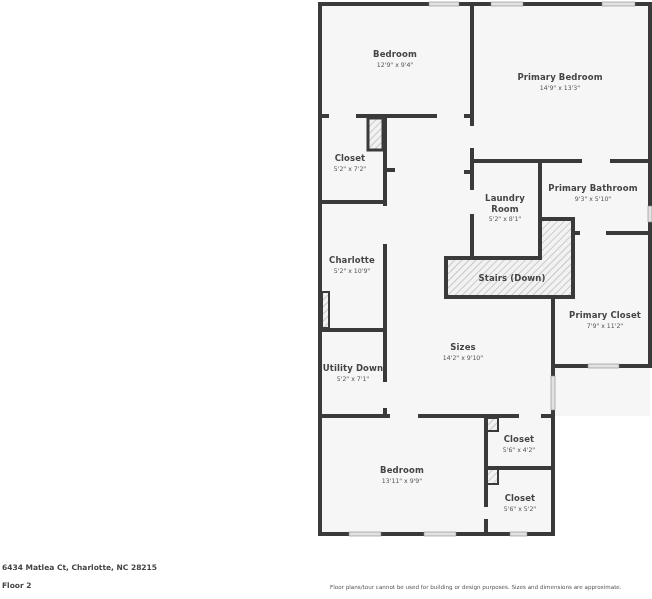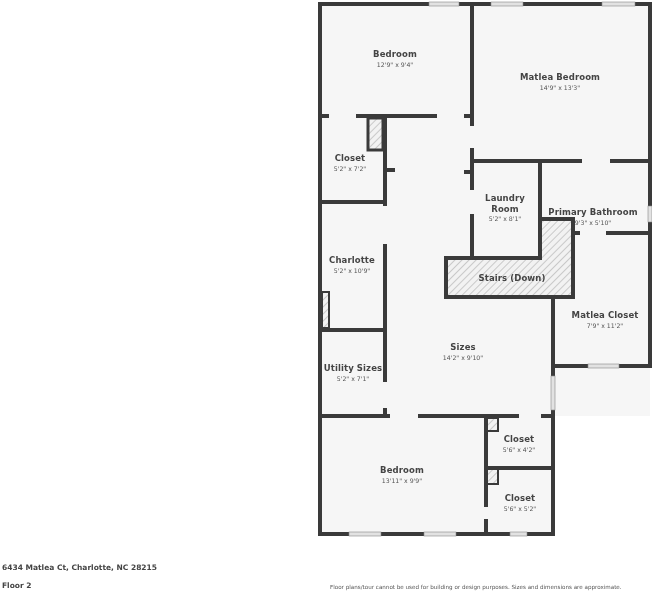--- a/index.html
+++ b/index.html
@@ -108,52 +108,52 @@
     <rect x="424" y="532" width="32" height="4"></rect>
     <rect x="510" y="532" width="17" height="4"></rect>
   </g>
 </svg>
 
 <div class="room-label" style="left:395px;top:58px;">
   <div class="room-name">Bedroom</div>
   <div class="room-dim">12'9" x 9'4"</div>
 </div>
 <div class="room-label" style="left:560px;top:81px;">
-  <div class="room-name">Matlea Bedroom</div>
+  <div class="room-name">Primary Bedroom</div>
   <div class="room-dim">14'9" x 13'3"</div>
 </div>
 <div class="room-label" style="left:350px;top:162px;">
   <div class="room-name">Closet</div>
   <div class="room-dim">5'2" x 7'2"</div>
 </div>
 <div class="room-label" style="left:505px;top:208px;">
   <div class="room-name" style="white-space:normal;width:44px;">Laundry Room</div>
   <div class="room-dim">5'2" x 8'1"</div>
 </div>
-<div class="room-label" style="left:593px;top:192px;margin-top:24px;">
+<div class="room-label" style="left:593px;top:192px;">
   <div class="room-name">Primary Bathroom</div>
   <div class="room-dim">9'3" x 5'10"</div>
 </div>
 <div class="room-label" style="left:352px;top:264px;">
   <div class="room-name">Charlotte</div>
   <div class="room-dim">5'2" x 10'9"</div>
 </div>
 <div class="room-label" style="left:512px;top:278px;">
   <div class="room-name">Stairs (Down)</div>
 </div>
 <div class="room-label" style="left:605px;top:319px;">
-  <div class="room-name">Matlea Closet</div>
+  <div class="room-name">Primary Closet</div>
   <div class="room-dim">7'9" x 11'2"</div>
 </div>
 <div class="room-label" style="left:463px;top:351px;">
   <div class="room-name">Sizes</div>
   <div class="room-dim">14'2" x 9'10"</div>
 </div>
 <div class="room-label" style="left:353px;top:372px;">
-  <div class="room-name">Utility Sizes</div>
+  <div class="room-name">Utility Down</div>
   <div class="room-dim">5'2" x 7'1"</div>
 </div>
 <div class="room-label" style="left:519px;top:443px;">
   <div class="room-name">Closet</div>
   <div class="room-dim">5'6" x 4'2"</div>
 </div>
 <div class="room-label" style="left:402px;top:474px;">
   <div class="room-name">Bedroom</div>
   <div class="room-dim">13'11" x 9'9"</div>
 </div>

